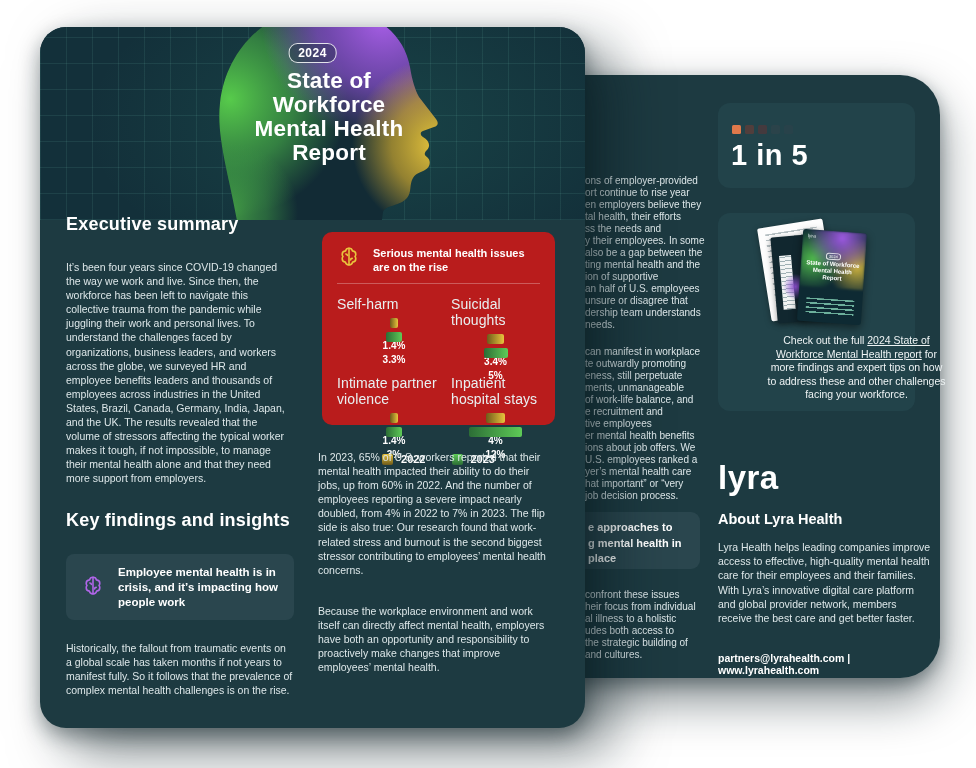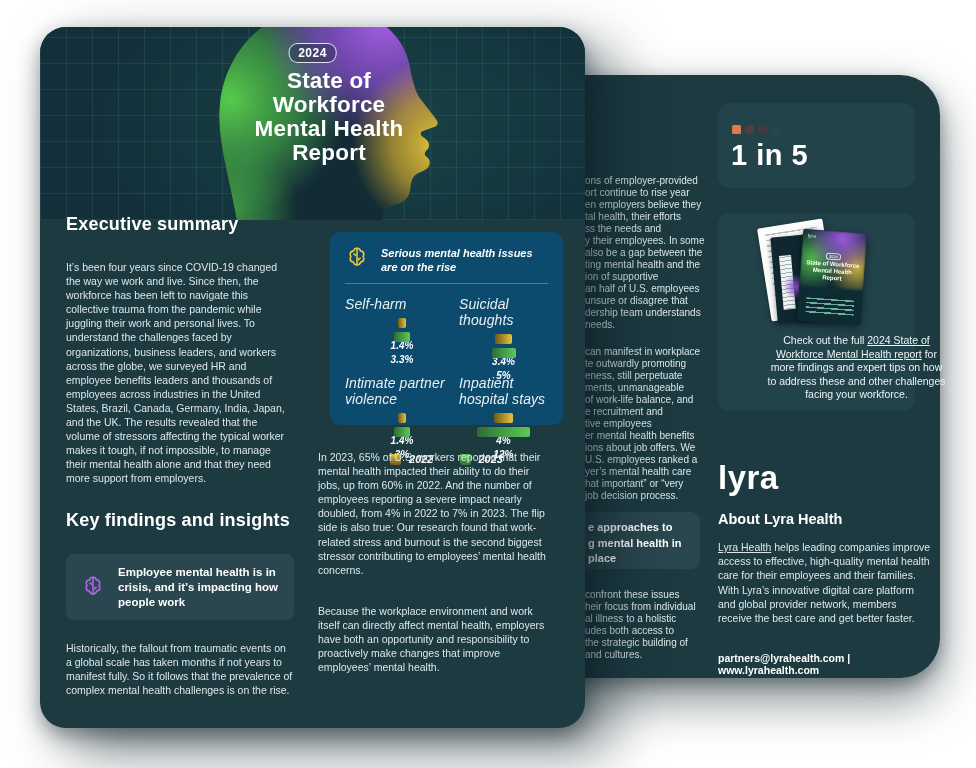--- a/index.html
+++ b/index.html
@@ -57,22 +57,22 @@
   }
   .callout .brain{position:absolute;left:15px;top:20px;}
   .callout .c-txt{
     position:absolute;left:52px;top:11px;width:164px;
     font-size:11.5px;line-height:15px;font-weight:bold;color:#fff;
   }
   .col1 .key-b{position:absolute;top:614px;left:0;width:227px;}
 
   .col2{position:absolute;left:278px;top:0;width:235px;}
   .chart-card{
-    position:absolute;left:12px;top:205px;width:233px;height:193px;
-    background:#0c4a6e;border-radius:10px;box-sizing:border-box;padding:13px 15px;font-style:italic;
+    position:absolute;left:4px;top:205px;width:233px;height:193px;
+    background:#b91c1c;border-radius:10px;box-sizing:border-box;padding:13px 15px;
   }
   .cc-head{display:flex;gap:12px;align-items:flex-start;}
   .cc-title{font-size:11px;line-height:13.5px;font-weight:bold;color:#fff;padding-top:2px;}
   .cc-div{height:1px;background:rgba(255,255,255,.28);margin:9px 0 12px 0;}
   .chart-grid{display:grid;grid-template-columns:114px 1fr;row-gap:13px;}
   .cat-label{font-size:14px;color:#e9f0f1;margin-bottom:6px;letter-spacing:.1px;}
   .bar-row{display:flex;align-items:center;gap:12px;margin-bottom:4px;height:10px;flex-direction:column;}
   .bar{height:10px;border-radius:2px;flex:0 0 auto;}
   .bar-val{font-size:10px;font-weight:bold;color:#fff;}
   .legend{display:flex;justify-content:center;gap:26px;margin-top:12px;}
@@ -133,21 +133,21 @@
   .fan-badge{position:absolute;left:50%;top:22px;transform:translateX(-50%);
     border:0.5px solid rgba(255,255,255,.8);border-radius:3px;font-size:4px;color:#fff;padding:0 2px;}
   .fan-title{position:absolute;left:4px;top:30px;width:56px;text-align:center;
     font-size:6px;line-height:7px;font-weight:bold;color:#fff;}
   .fan-lines{position:absolute;left:8px;bottom:7px;width:48px;height:17px;
     background:repeating-linear-gradient(180deg,rgba(140,220,190,.75) 0 1.5px,transparent 1.5px 4.5px);}
 
   .lyra-logo{position:absolute;left:618px;top:384px;font-size:33px;font-weight:600;color:#fff;letter-spacing:.5px;}
   .about-h{position:absolute;left:618px;top:436px;font-size:14.5px;font-weight:bold;color:#fff;}
   .about-b{position:absolute;left:618px;top:465px;width:213px;font-size:10.5px;line-height:14.2px;color:#dde7e9;}
-  .about-b .lnk{text-decoration:underline;cursor:pointer;}
+  .about-b .lnk{cursor:pointer;}
   .contact{position:absolute;left:618px;top:577px;font-size:10.5px;font-weight:bold;color:#fff;}
 
   .brain-svg{display:block;}
 </style>
 </head>
 <body>
 
 <div class="sheet sheet-back">
 
 

